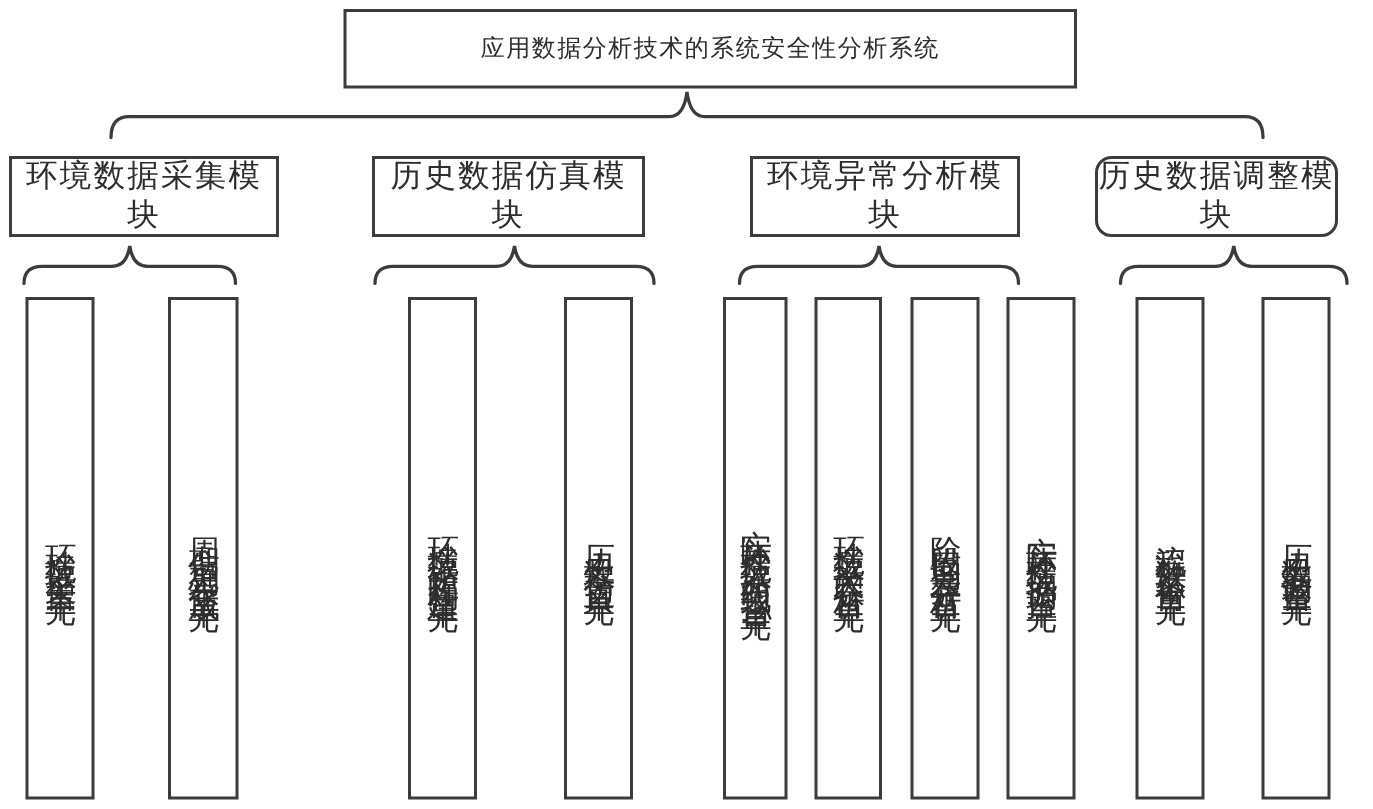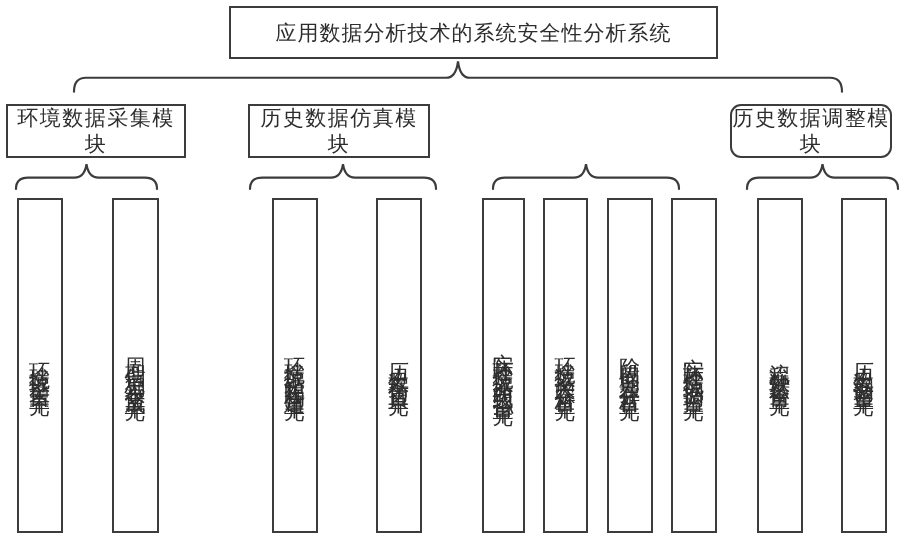--- a/index.html
+++ b/index.html
@@ -15,21 +15,21 @@
     position: absolute;
     box-sizing: border-box;
     border: 2px solid #3c3c3c;
     background: #ffffff;
     display: flex;
     align-items: center;
     justify-content: center;
   }
   .root-box {
     left: 229px; top: 6px; width: 489px; height: 53px;
-    font-size: 21px;
+    font-size: 16px;
   }
   .root-box .label { white-space: nowrap; letter-spacing: 1px; }
   .module {
     top: 104px; height: 54px;
     font-size: 21px;
     line-height: 26px;
     text-align: center;
   }
   .module .label {
     display: inline-block;
@@ -79,20 +79,23 @@
   <svg class="brace big-brace" viewBox="0 0 770 26" preserveAspectRatio="none">
       <path d="M 1 25 Q 1 14 13 14 H 373 Q 383 14 385 1 Q 387 14 397 14 H 757 Q 769 14 769 25" fill="none" stroke="#3c3c3c" stroke-width="2.2" stroke-linecap="round" vector-effect="non-scaling-stroke"></path>
     </svg>
 
   <div class="box module m2">
     <span class="label">历史数据仿真模块</span>
   </div>
   <div class="box module m1">
     <span class="label">环境数据采集模块</span>
   </div>
+  <div class="box module m3">
+    <span class="label">环境异常分析模块</span>
+  </div>
   <div class="box module m4">
     <span class="label">历史数据调整模块</span>
   </div>
 
   <svg class="brace b1" viewBox="0 0 143 26" preserveAspectRatio="none">
       <path d="M 1 25 Q 1 14 13 14 H 59.5 Q 69.5 14 71.5 1 Q 73.5 14 83.5 14 H 130 Q 142 14 142 25" fill="none" stroke="#3c3c3c" stroke-width="2.2" stroke-linecap="round" vector-effect="non-scaling-stroke"></path>
     </svg>
   <svg class="brace b2" viewBox="0 0 188 26" preserveAspectRatio="none">
       <path d="M 1 25 Q 1 14 13 14 H 82 Q 92 14 94 1 Q 96 14 106 14 H 175 Q 187 14 187 25" fill="none" stroke="#3c3c3c" stroke-width="2.2" stroke-linecap="round" vector-effect="non-scaling-stroke"></path>
     </svg>

